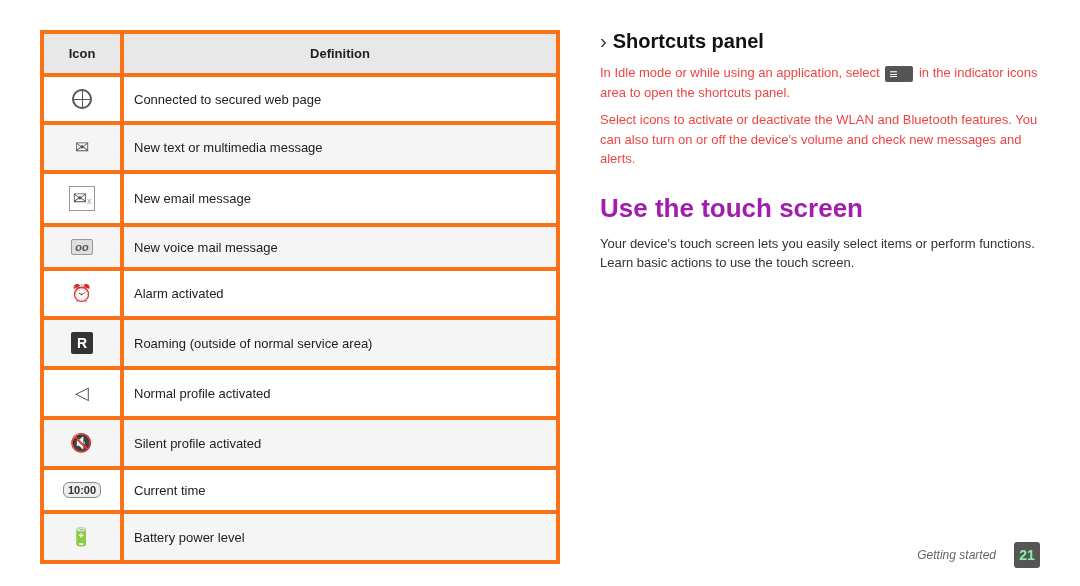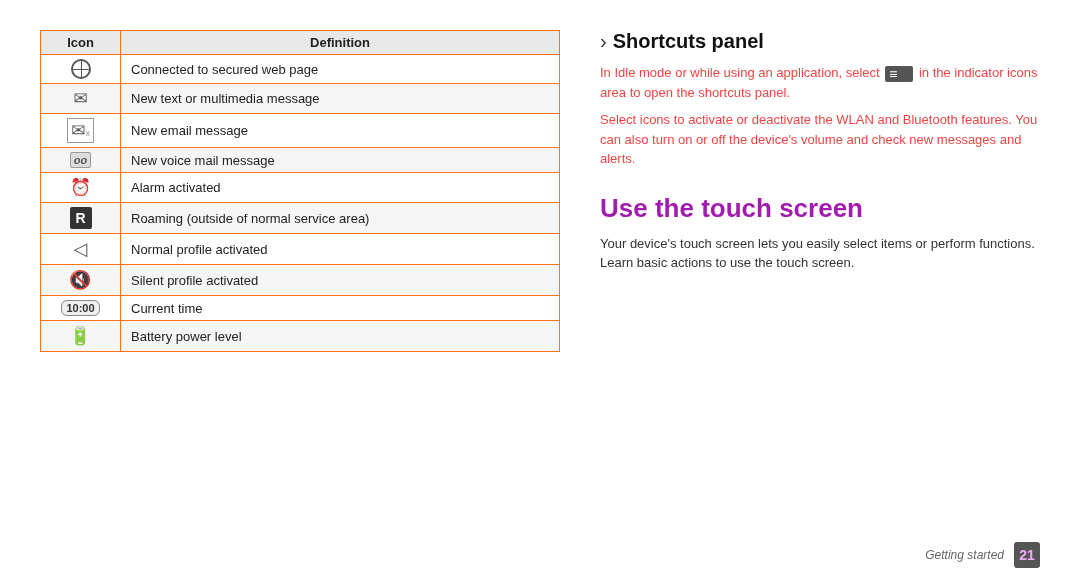--- a/index.html
+++ b/index.html
@@ -32,22 +32,22 @@
       border-collapse: collapse;
       font-size: 13px;
       color: #222;
     }
 
     table thead tr {
       background: #e8e8e8;
     }
 
     table th, table td {
-      border: 1px solid #f97316;
-      padding: 4px 10px;
+      border: 4px solid #f97316;
+      padding: 12px 10px;
       vertical-align: middle;
     }
 
     table th:first-child, table td:first-child {
       width: 80px;
       text-align: center;
     }
 
     table th {
       font-weight: bold;
@@ -142,31 +142,31 @@
     
     .page-footer {
       position: absolute;
       bottom: 18px;
       right: 40px;
       font-size: 12px;
       color: #666;
       font-style: italic;
       display: flex;
       align-items: center;
-      gap: 10px;
+      gap: 18px;
     }
 
     .page-number {
       display: inline-flex;
       align-items: center;
       justify-content: center;
       width: 26px;
       height: 26px;
       background: #555;
-      color: #f0abfc;
+      color: #86efac;
       font-style: normal;
       font-weight: bold;
       font-size: 14px;
       border-radius: 3px;
     }
   </style>
 </head>
 <body>
 
 <div class="page-container">

